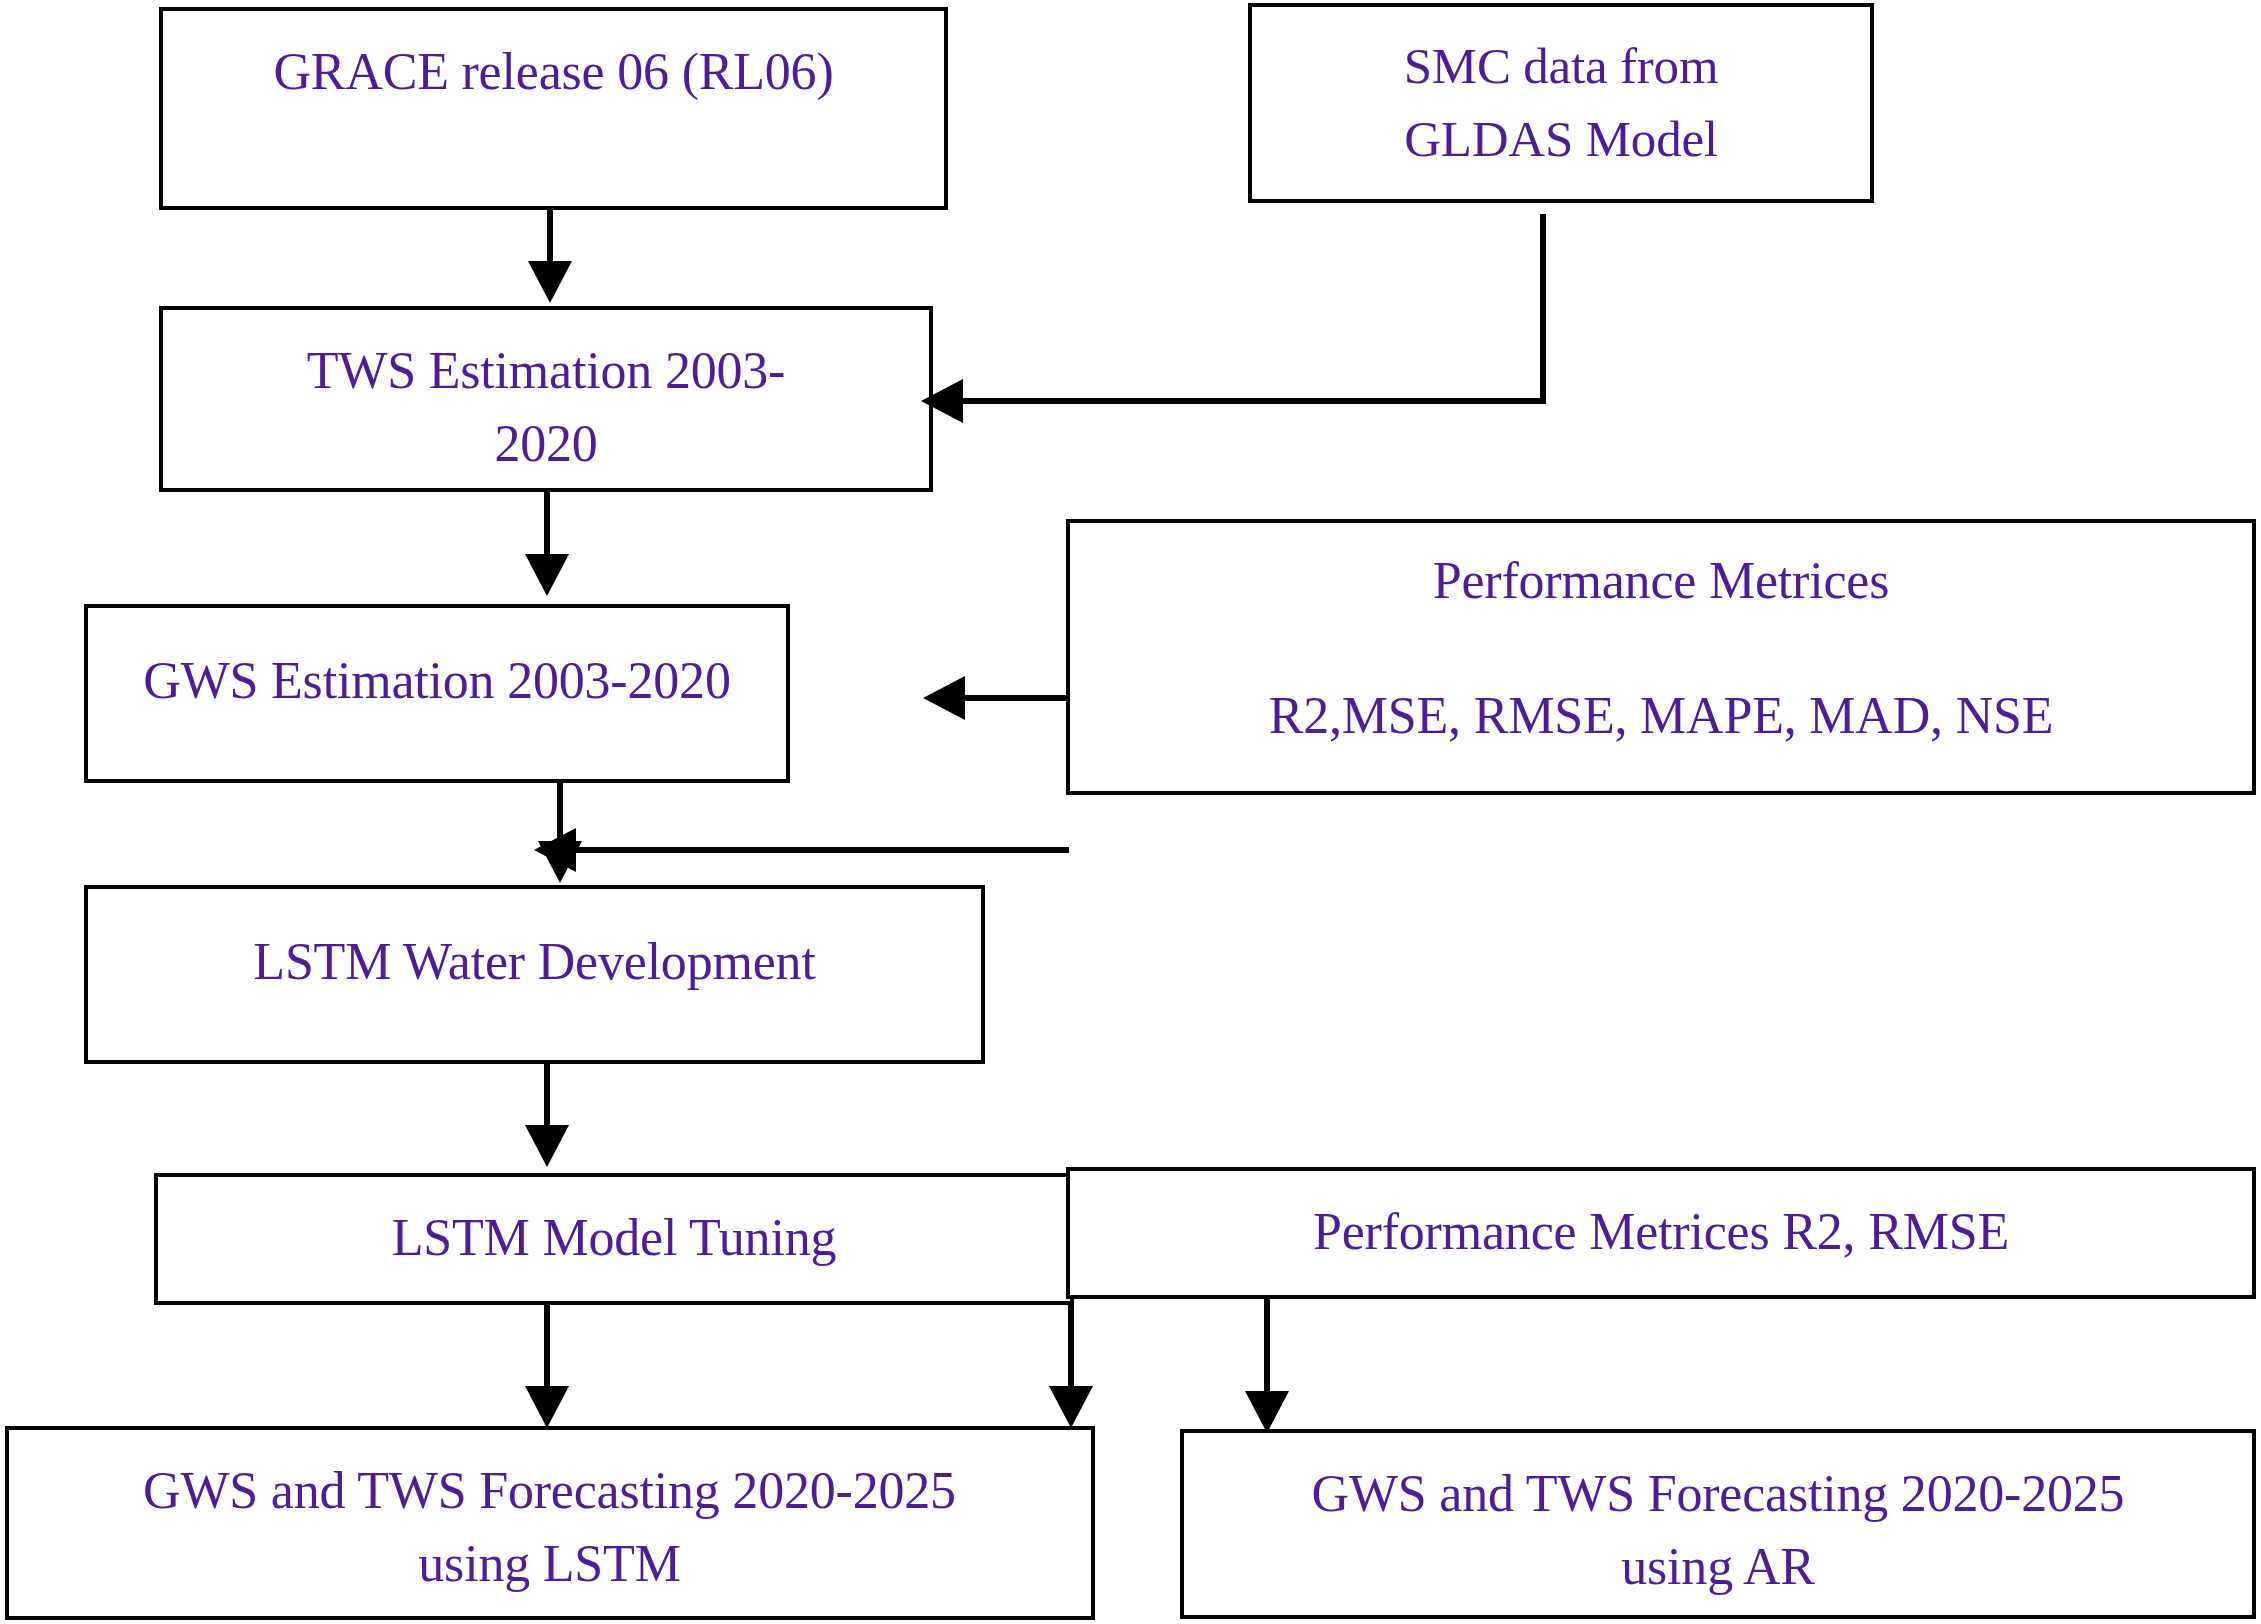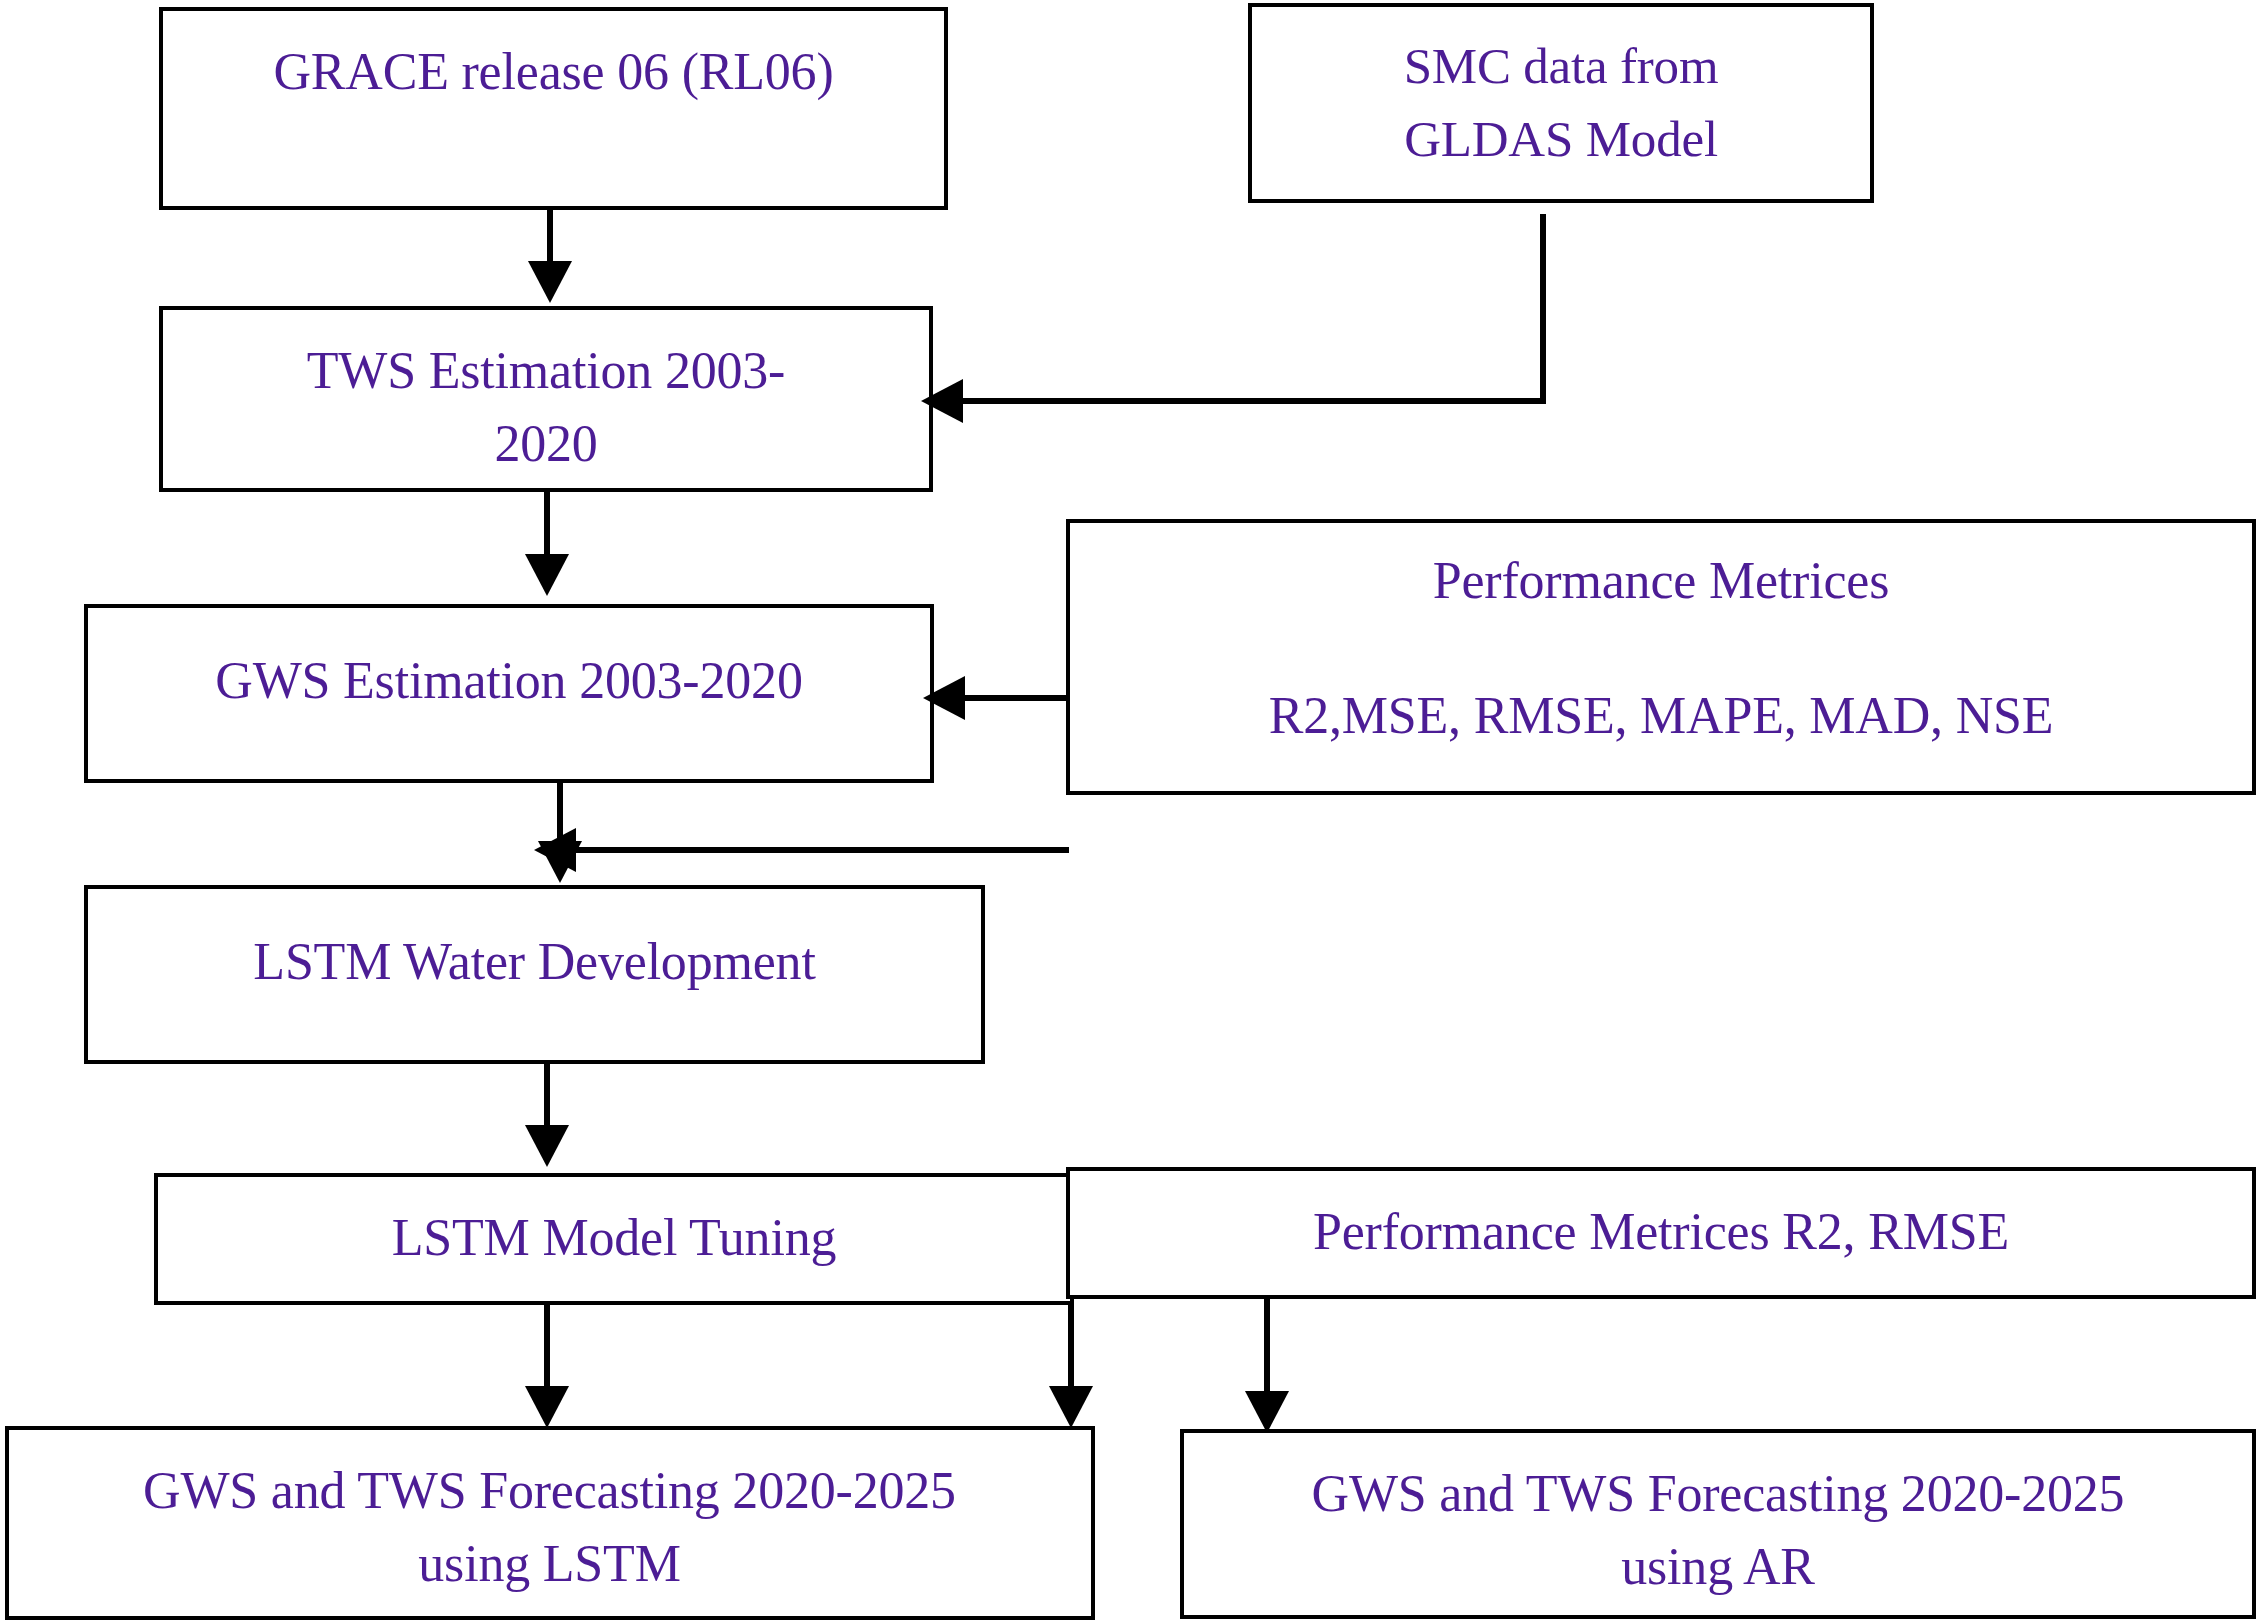--- a/index.html
+++ b/index.html
@@ -115,21 +115,21 @@
   <div class="node pad-sm" style="left:1248px; top:2.7px; width:626px; height:200px; font-size:51px;">
     <span class="node-label">SMC data from
 GLDAS Model</span>
   </div>
 
   <div class="node pad-sm" style="left:159px; top:306px; width:774px; height:186px;">
     <span class="node-label">TWS Estimation 2003-
 2020</span>
   </div>
 
-  <div class="node pad-md" style="left:84px; top:604px; width:850px; height:179px;">
+  <div class="node pad-md" style="left:84px; top:604px; width:706px; height:179px;">
     <span class="node-label">GWS Estimation 2003-2020</span>
   </div>
 
   <div class="node pad-sm" style="left:1066px; top:519px; width:1190px; height:276px; line-height:1.30;justify-content:flex-end;">
     <span class="node-label">Performance Metrices
 
 R2,MSE,  RMSE, MAPE, MAD, NSE</span>
   </div>
 
   <div class="node pad-md" style="left:84px; top:885px; width:901px; height:179px;">

